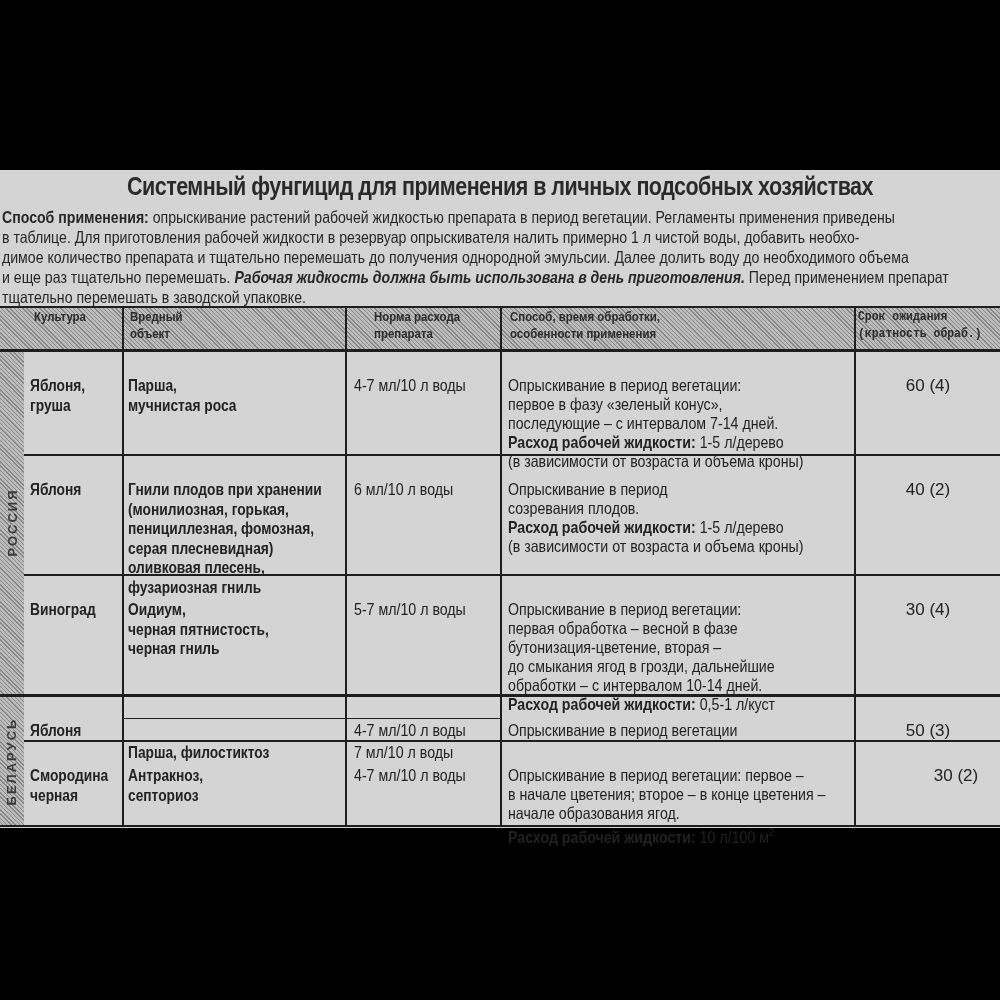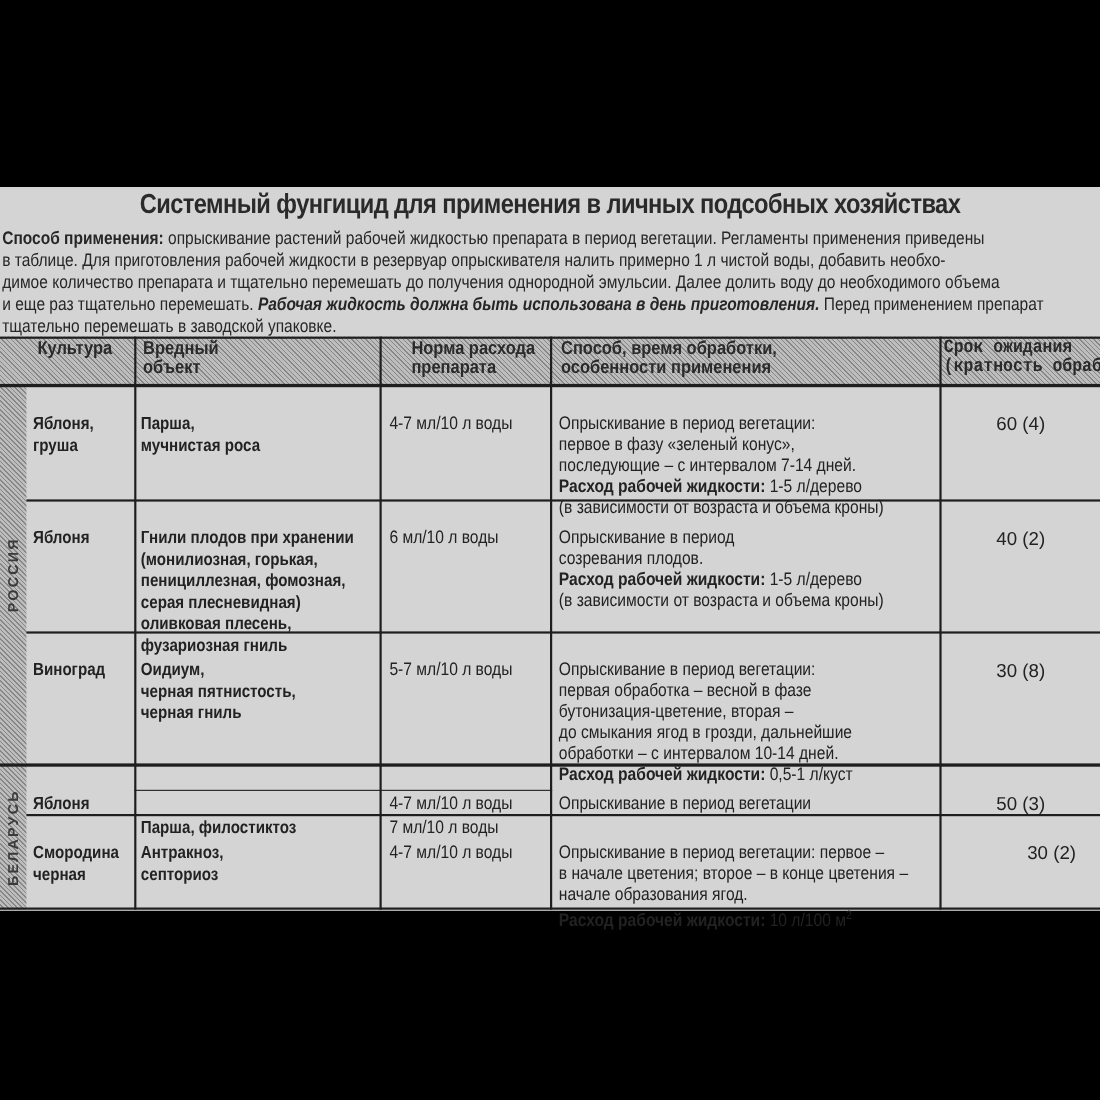--- a/index.html
+++ b/index.html
@@ -15,21 +15,21 @@
   .intro .emph { font-weight:bold; font-style:italic; }
   .intro .line { white-space:nowrap; display:block; }
 
   .grid { position:absolute; left:0; top:306px; width:1000px; height:521px; }
   .cell { position:absolute; box-sizing:border-box; display:flex; align-items:flex-start;margin-top:24px; }
   .hline { position:absolute; height:2px; background:#1e1e1e; }
   .vline { position:absolute; width:2px; background:#1e1e1e; }
   .hatch { background-color:#bdbdbd;
            background-image:repeating-linear-gradient(45deg, rgba(90,90,90,0.55) 0 1px, transparent 1px 3px); }
   .hdr { position:absolute; top:0; height:44px; box-sizing:border-box; padding:2px 0 0 6px;
-         font-weight:bold; font-size:17px; line-height:17px; color:#2a2a2a; }
+         font-weight:bold; font-size:13px; line-height:17px; color:#2a2a2a; }
   .hdr span { display:block; transform:scaleX(0.88); transform-origin:left; white-space:nowrap; }
   .txt { font-size:16.5px; line-height:19px; white-space:nowrap; transform:scaleX(0.86); transform-origin:left center; }
   .txt .l { display:block; }
   .btxt { font-weight:bold; font-size:16px; line-height:19.5px; white-space:nowrap; transform:scaleX(0.86); transform-origin:left center; }
   .btxt .l { display:block; }
   .center { justify-content:center; }
   .region { position:absolute; left:0; width:24px; display:flex; align-items:center; justify-content:center; }
   .region span { transform:rotate(-90deg); white-space:nowrap; font-weight:bold; font-size:13px;
                  letter-spacing:2px; color:#3a3a3a; }
   sup { font-size:11px; }
@@ -172,21 +172,21 @@
     <div class="txt">
       <span class="l">Опрыскивание в период вегетации:</span>
       <span class="l">первая обработка – весной в фазе</span>
       <span class="l">бутонизация-цветение, вторая –</span>
       <span class="l">до смыкания ягод в грозди, дальнейшие</span>
       <span class="l">обработки – с интервалом 10-14 дней.</span>
       <span class="l"><b>Расход рабочей жидкости:</b><span> 0,5-1 л/куст</span></span>
     </div>
   </div>
   <div class="cell center" style="left:856px;top:270px;width:144px;height:118px;">
-    <div style="font-size:17px;">30 (8)</div>
+    <div style="font-size:17px;">30 (4)</div>
   </div>
 
   <div class="cell" style="left:30px;top:391px;width:92px;height:43px;">
     <div class="btxt">
         <span class="l">Яблоня</span>
       </div>
   </div>
   <div class="cell" style="left:128px;top:413px;width:216px;height:21px;">
     <div class="btxt">Парша, филостиктоз</div>
   </div>

